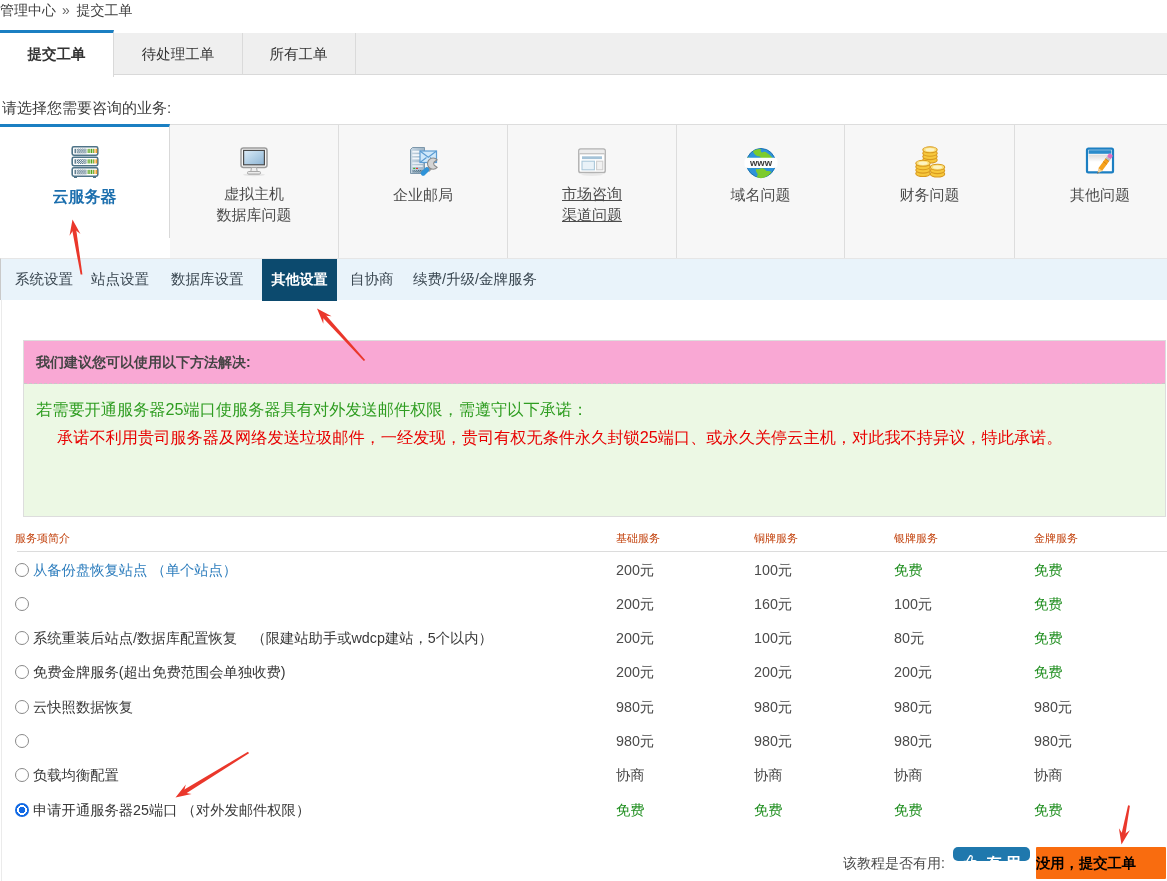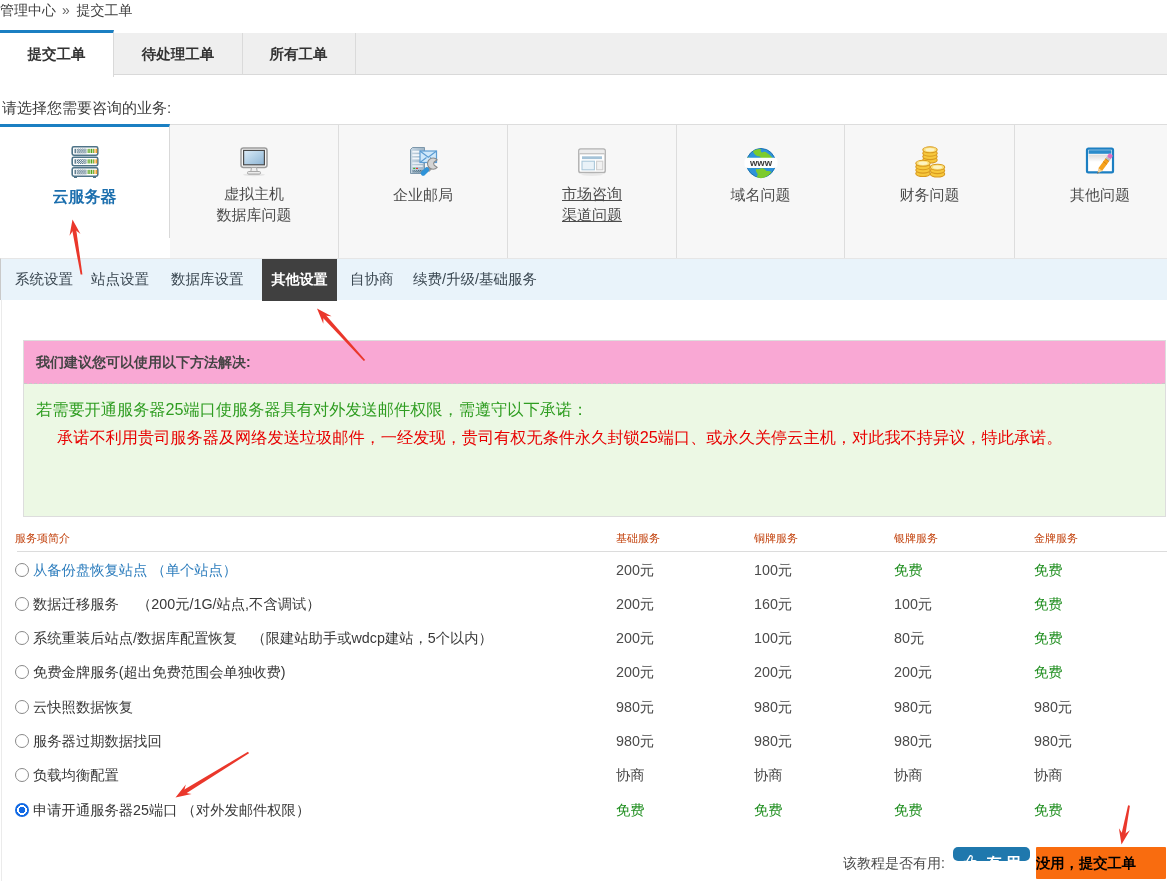--- a/index.html
+++ b/index.html
@@ -5,34 +5,34 @@
 *{margin:0;padding:0;box-sizing:border-box;}
 html,body{width:1167px;height:881px;background:#fff;font-family:"Liberation Sans",sans-serif;overflow:hidden;position:relative;}
 
 .crumb{position:absolute;left:0px;top:2px;font-size:14px;color:#404040;}
 .crumb .sep{color:#666;margin:0 3px 0 2px;}
 
 .tabs{position:absolute;left:0;top:30px;width:1167px;height:47px;}
 .tabs .bar{position:absolute;left:113px;top:3px;right:0;height:42px;background:#efefef;border-bottom:1px solid #d9d9d9;}
 .tabs .v1{position:absolute;left:242px;top:3px;width:1px;height:42px;background:#dadada;}
 .tabs .v2{position:absolute;left:355px;top:3px;width:1px;height:42px;background:#dadada;}
-.tabs .t{position:absolute;top:3px;height:42px;line-height:42px;text-align:center;font-size:14.5px;color:#333;font-weight:bold;}
+.tabs .t{position:absolute;top:3px;height:42px;line-height:42px;text-align:center;font-size:14.5px;color:#333;}
 .tabs .active{position:absolute;left:0;top:0;width:114px;height:47px;background:#fff;border-top:3px solid #1b7fc2;border-right:1px solid #d9d9d9;line-height:42px;text-align:center;font-size:14.5px;font-weight:bold;color:#333;}
 .ask{position:absolute;left:2px;top:99px;font-size:15px;color:#3d3d3d;}
 
 .card{position:absolute;top:124px;height:136px;background:#f7f7f7;border-top:1px solid #ddd;border-right:1px solid #ddd;border-bottom:1px solid #ddd;text-align:center;font-size:15px;color:#4c4c4c;}
 .card .ic{position:absolute;top:21px;left:0;right:0;text-align:center;}
 .card .lb{position:absolute;top:59px;left:0;right:0;line-height:21px;}
 .card0{position:absolute;top:124px;left:0;width:170px;height:114px;background:#fff;border-top:3px solid #1b7fc2;border-right:1px solid #d9d9d9;text-align:center;}
 .card0 .ic{position:absolute;top:19px;left:0;right:0;text-align:center;}
 .card0 .lb{position:absolute;top:60px;left:0;right:0;font-size:16px;font-weight:bold;color:#1c6fae;}
 
 .subtabs{position:absolute;left:0;top:258px;width:1167px;height:42px;background:#e9f3fa;border-top:1px solid #e6e6e6;border-left:1px solid #c9c9c9;}
 .subtabs .s{position:absolute;top:0;height:42px;line-height:41px;font-size:14.5px;color:#394650;}
-.subtabs .on{position:absolute;left:261px;top:0;width:75px;height:42px;line-height:41px;text-align:center;background:#404040;color:#fff;font-size:14px;font-weight:bold;}
+.subtabs .on{position:absolute;left:261px;top:0;width:75px;height:42px;line-height:41px;text-align:center;background:#0c4a6e;color:#fff;font-size:14px;font-weight:bold;}
 
 .sbox{position:absolute;left:23px;top:340px;width:1143px;border:1px solid #ddd;}
 .sbox .hd{height:43px;line-height:43px;padding-left:12px;font-size:14px;font-weight:bold;color:#444;border-bottom:1px dashed #c9c9c9;background:#f9a8d4;}
 .sbox .grn{height:132px;background:#ecf8e4;padding-top:17px;}
 .sbox .g{font-size:16.2px;line-height:17px;color:#2f9d21;padding-left:12px;}
 .sbox .r{font-size:16.2px;line-height:17px;color:#e80000;padding-left:33px;margin-top:11px;}
 
 .th{position:absolute;top:531px;font-size:11px;color:#c2410c;line-height:14px;}
 .hline{position:absolute;left:17px;top:551px;width:1150px;height:1px;background:#dcdcdc;}
 .row{position:absolute;left:0;width:1167px;height:34px;line-height:34px;font-size:14.3px;color:#383838;}
@@ -218,21 +218,21 @@
       </svg></div>
   <div class="lb" style="left:0;right:auto;width:170px;">其他问题</div>
 </div>
 
 <div class="subtabs">
   <div class="s" style="left:14px;">系统设置</div>
   <div class="s" style="left:90px;">站点设置</div>
   <div class="s" style="left:170px;">数据库设置</div>
   <div class="on">其他设置</div>
   <div class="s" style="left:349px;">自协商</div>
-  <div class="s" style="left:412px;">续费/升级/基础服务</div>
+  <div class="s" style="left:412px;">续费/升级/金牌服务</div>
 </div>
 
 <div class="sbox">
   <div class="hd">我们建议您可以使用以下方法解决:</div>
   <div class="grn">
     <div class="g">若需要开通服务器25端口使服务器具有对外发送邮件权限，需遵守以下承诺：</div>
     <div class="r">承诺不利用贵司服务器及网络发送垃圾邮件，一经发现，贵司有权无条件永久封锁25端口、或永久关停云主机，对此我不持异议，特此承诺。</div>
   </div>
 </div>
 
@@ -246,21 +246,20 @@
 <div class="row" style="top:553px;">
     <span class="radio"></span>
     <span class="lab blue">从备份盘恢复站点 （单个站点）</span>
     <span class="c1">200元</span>
     <span class="c2">100元</span>
     <span class="c3 free">免费</span>
     <span class="c4 free">免费</span>
   </div>
 <div class="row" style="top:587px;">
     <span class="radio"></span>
-    <span class="lab">数据迁移服务　 （200元/1G/站点,不含调试）</span>
     <span class="c1">200元</span>
     <span class="c2">160元</span>
     <span class="c3">100元</span>
     <span class="c4 free">免费</span>
   </div>
 <div class="row" style="top:621px;">
     <span class="radio"></span>
     <span class="lab">系统重装后站点/数据库配置恢复　（限建站助手或wdcp建站，5个以内）</span>
     <span class="c1">200元</span>
     <span class="c2">100元</span>
@@ -278,21 +277,20 @@
 <div class="row" style="top:690px;">
     <span class="radio"></span>
     <span class="lab">云快照数据恢复</span>
     <span class="c1">980元</span>
     <span class="c2">980元</span>
     <span class="c3">980元</span>
     <span class="c4">980元</span>
   </div>
 <div class="row" style="top:724px;">
     <span class="radio"></span>
-    <span class="lab">服务器过期数据找回</span>
     <span class="c1">980元</span>
     <span class="c2">980元</span>
     <span class="c3">980元</span>
     <span class="c4">980元</span>
   </div>
 <div class="row" style="top:758px;">
     <span class="radio"></span>
     <span class="lab">负载均衡配置</span>
     <span class="c1">协商</span>
     <span class="c2">协商</span>

